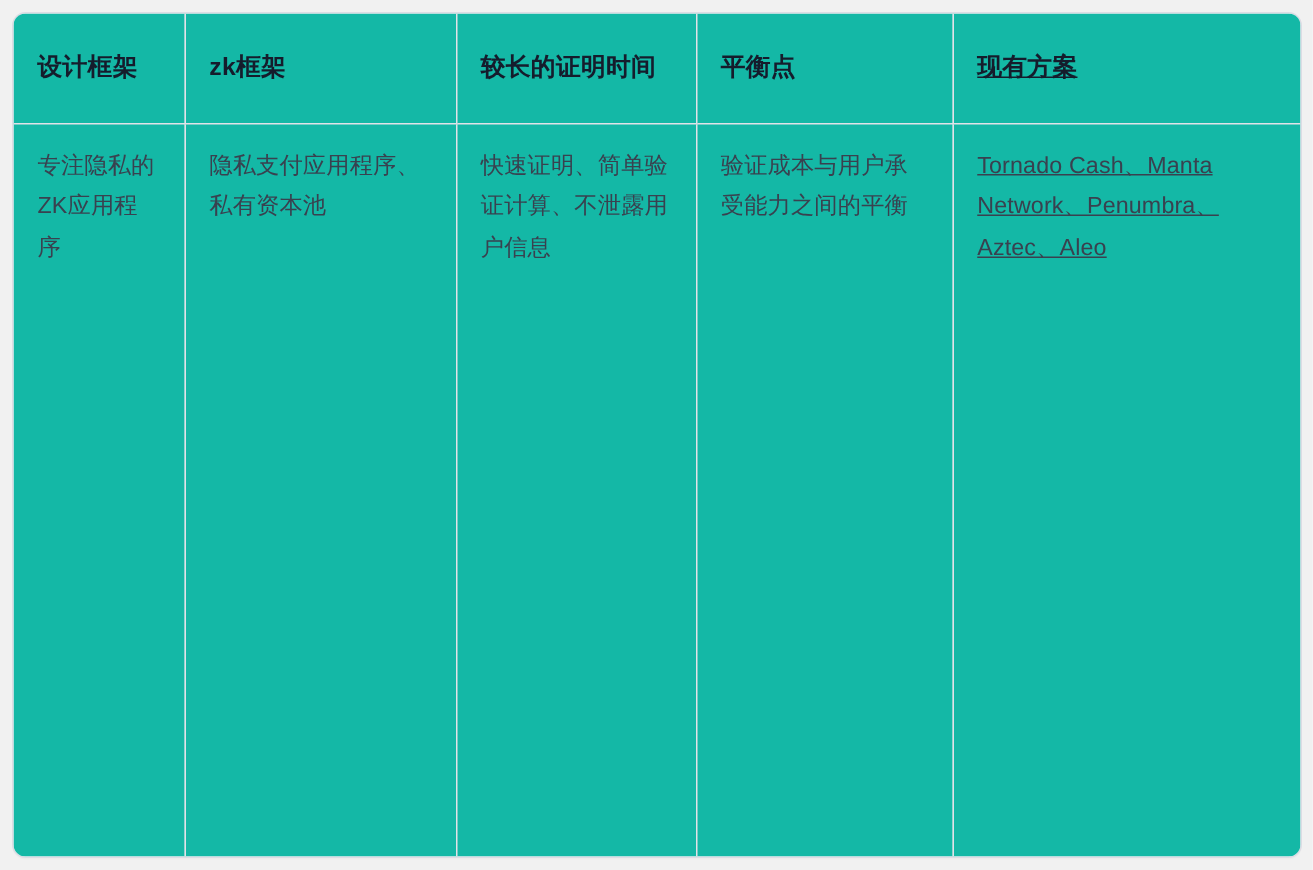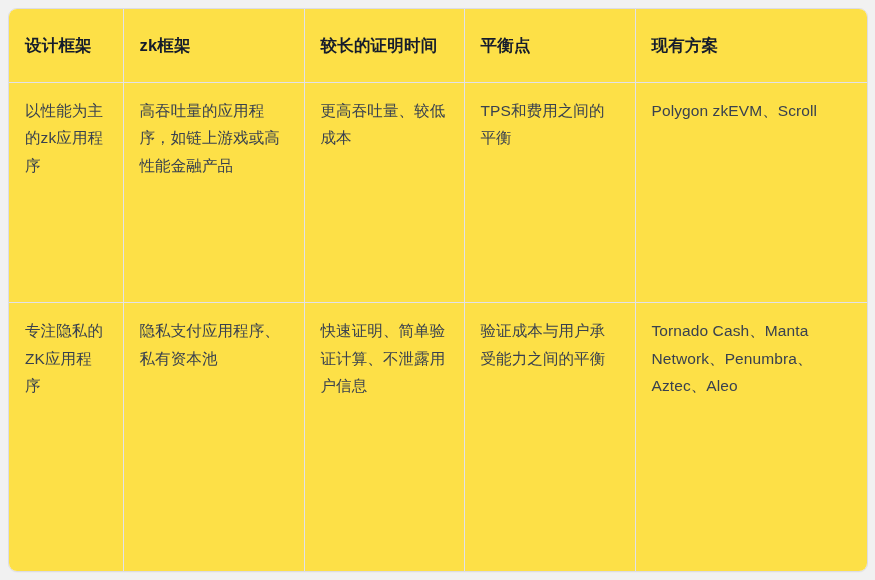--- a/index.html
+++ b/index.html
@@ -43,25 +43,26 @@
   table.zk-table col.c3 { width: 171px; }
   table.zk-table col.c4 { width: 232px; }
 
   table.zk-table th,
   table.zk-table td {
     border-right: 1px solid #e2e2e8;
     border-bottom: 1px solid #e2e2e8;
     padding: 14px 16px 14px 16px;
     vertical-align: top;
     text-align: left;
-    background: #fde047;
+    background: #14b8a6;
   }
   table.zk-table th:last-child,
   table.zk-table td:last-child {
     border-right: none;
+    text-decoration: underline;
   }
   table.zk-table tr:last-child td {
     border-bottom: none;
   }
   table.zk-table th {
     font-size: 16.5px;
     font-weight: bold;
     color: #151c2c;
     line-height: 1.52;
     letter-spacing: 0.2px;
@@ -113,37 +114,20 @@
           </th>
           <th>
             <span class="cell-text">平衡点</span>
           </th>
           <th>
             <span class="cell-text">现有方案</span>
           </th>
         </tr>
       </thead>
       <tbody>
-        <tr class="row-1">
-          <td>
-            <span class="cell-text">以性能为主的zk应用程序</span>
-          </td>
-          <td>
-            <span class="cell-text">高吞吐量的应用程序，如链上游戏或高性能金融产品</span>
-          </td>
-          <td>
-            <span class="cell-text">更高吞吐量、较低成本</span>
-          </td>
-          <td>
-            <span class="cell-text">TPS和费用之间的平衡</span>
-          </td>
-          <td>
-            <span class="cell-text">Polygon zkEVM、Scroll</span>
-          </td>
-        </tr>
         <tr class="row-4">
           <td>
             <span class="cell-text">专注隐私的ZK应用程序</span>
           </td>
           <td>
             <span class="cell-text">隐私支付应用程序、私有资本池</span>
           </td>
           <td>
             <span class="cell-text">快速证明、简单验证计算、不泄露用户信息</span>
           </td>

